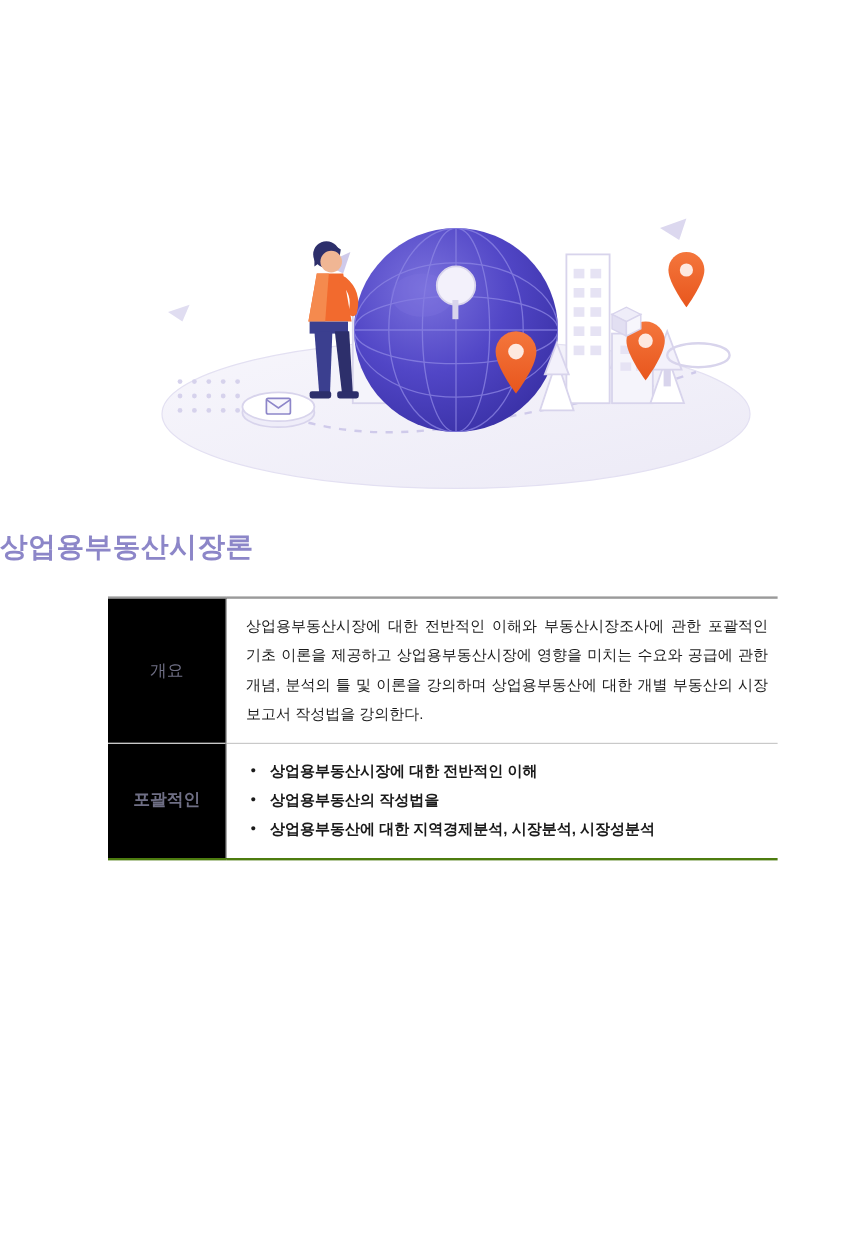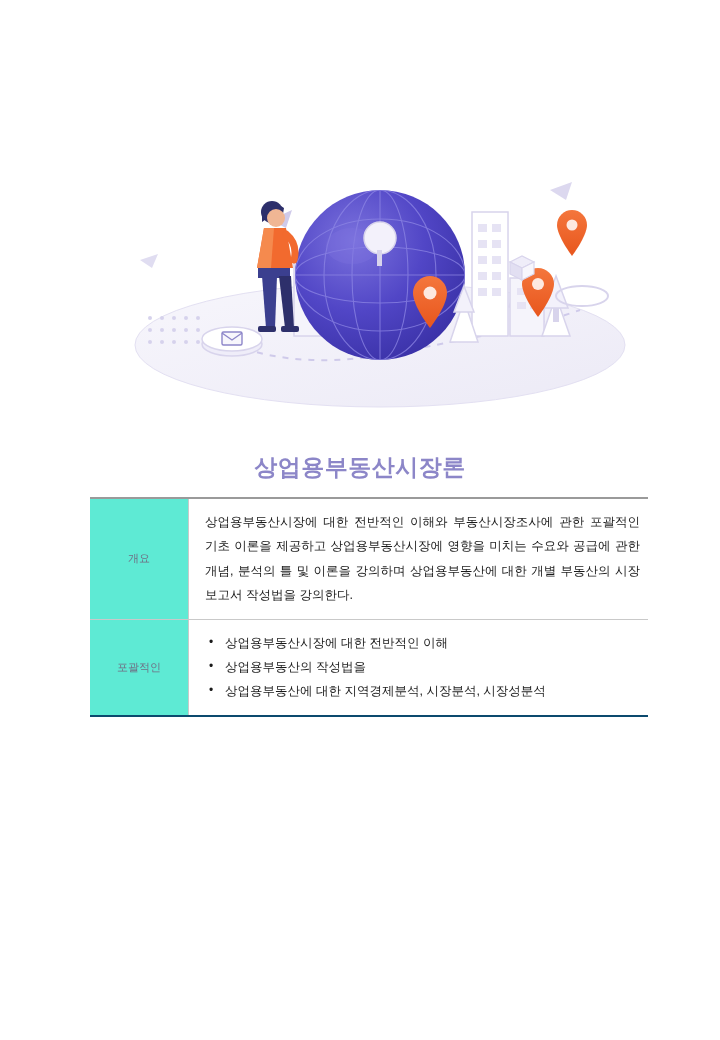--- a/index.html
+++ b/index.html
@@ -32,24 +32,24 @@
     height: 270px;
   }
   .illustration {
     display: block;
     margin: 0 auto;
   }
 
   
   .doc-title {
     position: absolute;
-    top: 452px;
+    top: 440px;
     left: 0;
     width: 720px;
-    text-align: center;
+    text-align: left;
     font-size: 23px;
     font-weight: bold;
     color: #8c86c8;
     letter-spacing: 0.5px;
   }
 
   
   .info-table {
     position: absolute;
     left: 90px;
@@ -62,28 +62,29 @@
     vertical-align: middle;
     padding: 0;
   }
   .info-table tr.row-top td {
     border-top: 2px solid #9a9a9a;
   }
   .info-table tr.row-mid td {
     border-top: 1px solid #c9c9c9;
   }
   .info-table tr.row-last td {
-    border-bottom: 2px solid #0c4a6e;
+    border-bottom: 2px solid #4d7c0f;
+    font-weight: bold;
   }
   td.label-cell {
     width: 98px;
-    background: #5eead4;
+    background: #000000;
     text-align: center;
     color: #6f6f85;
-    font-size: 11px;
+    font-size: 14px;
     border-right: 1px solid #c9c9c9;
   }
   td.body-cell {
     padding: 11px 8px 11px 16px;
     font-size: 12.5px;
     line-height: 1.95;
     color: #1a1a1a;
     text-align: justify;
   }
   .bullet-list {

